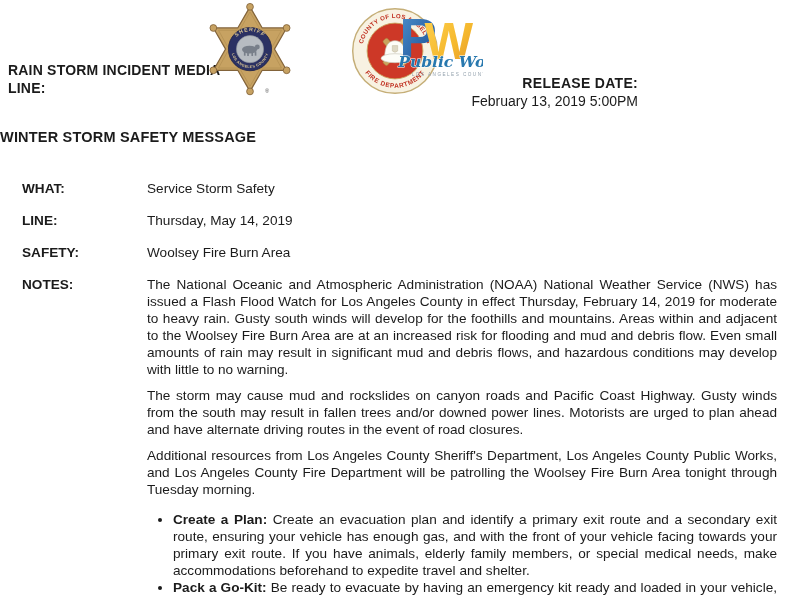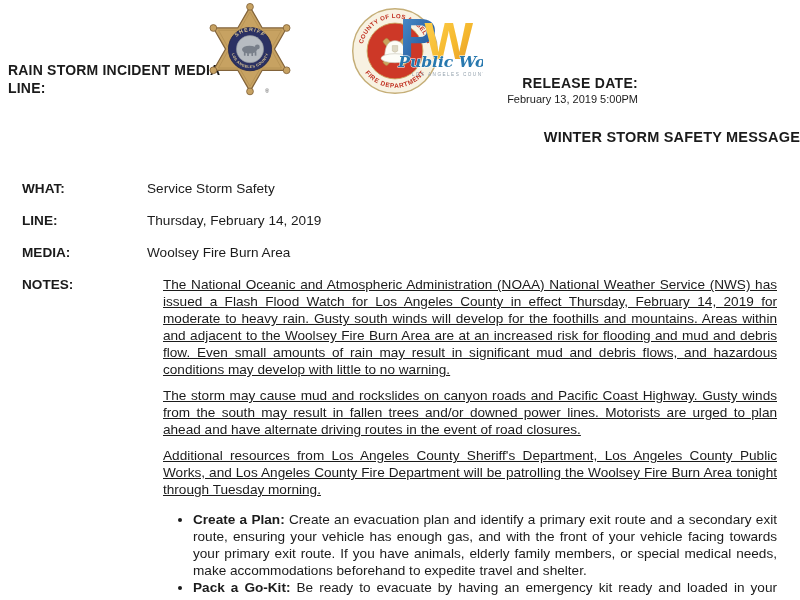--- a/index.html
+++ b/index.html
@@ -10,36 +10,36 @@
   
   .media-line{
     position:absolute;left:8px;top:62px;width:242px;
     font-size:14px;font-weight:bold;line-height:17.5px;letter-spacing:.2px;
   }
   .badge{position:absolute;left:203px;top:2px;width:94px;height:98px;}
   .seal{position:absolute;left:350px;top:6px;width:90px;height:90px;}
   .pw{position:absolute;left:397px;top:11px;width:86px;height:68px;}
   .release{position:absolute;right:162px;top:59px;text-align:right;margin-top:16px;}
   .release-label{font-size:14px;font-weight:bold;letter-spacing:.3px;}
-  .release-value{font-size:11px;margin-top:2px;}
+  .release-value{font-size:14px;margin-top:2px;}
   
   .title{
-    position:absolute;top:129px;left:0;right:0;text-align:right;
+    position:absolute;top:129px;left:0;right:0;text-align:left;
     font-size:14.5px;font-weight:bold;letter-spacing:.2px;
   }
   
   .content{position:absolute;left:22px;top:180px;right:23px;}
   .row{display:flex;margin-bottom:15px;gap:47px;}
   .lbl{flex:0 0 78px;font-weight:bold;font-size:13.6px;line-height:17px;}
   .val{font-size:13.6px;line-height:17px;}
   .notes-body{flex:1 1 auto;}
-  .notes-body p{margin:0 0 9px 16px;text-align:justify;line-height:17px;font-size:13.6px;text-decoration:underline;}
+  .notes-body p{margin:0 0 9px 0;text-align:justify;line-height:17px;font-size:13.6px;}
   .notes-body p:last-of-type{margin-bottom:0;}
   .notes-body ul{margin:13px 0 0 0;padding-left:26px;}
-  .notes-body li{text-align:justify;line-height:17px;font-size:13.6px;margin-left:20px;}
+  .notes-body li{text-align:justify;line-height:17px;font-size:13.6px;}
   .notes-body li b{font-weight:bold;}
   
   .badge-top{font-family:"Liberation Sans",sans-serif;font-size:5.5px;font-weight:bold;fill:#dcc793;letter-spacing:1.2px;}
   .badge-bottom{font-family:"Liberation Sans",sans-serif;font-size:3.9px;font-weight:bold;fill:#dcc793;letter-spacing:.4px;}
   .reg{font-family:"Liberation Sans",sans-serif;font-size:6px;fill:#555;}
   .seal-arc{font-family:"Liberation Sans",sans-serif;font-size:6.8px;font-weight:bold;fill:#c03021;letter-spacing:.4px;}
   .seal-arc-bottom{font-family:"Liberation Sans",sans-serif;font-size:7.2px;font-weight:bold;fill:#c03021;letter-spacing:.6px;}
   .pw-p{font-family:"Liberation Sans",sans-serif;font-size:58px;font-weight:bold;fill:url(#pwBlue);}
   .pw-w{font-family:"Liberation Sans",sans-serif;font-size:54px;font-weight:bold;fill:url(#pwYellow);}
   .pw-script{font-family:"DejaVu Serif",serif;font-style:italic;font-weight:bold;font-size:16px;fill:#2878ae;paint-order:stroke;stroke:#ffffff;stroke-width:.9px;}
@@ -129,25 +129,25 @@
 
   <div class="content">
 
     <div class="row">
       <div class="lbl">WHAT:</div>
       <div class="val">Service Storm Safety</div>
     </div>
 
     <div class="row">
       <div class="lbl">LINE:</div>
-      <div class="val">Thursday, February 14, 2019</div>
+      <div class="val">Thursday, May 14, 2019</div>
     </div>
 
     <div class="row">
-      <div class="lbl">MEDIA:</div>
+      <div class="lbl">SAFETY:</div>
       <div class="val">Woolsey Fire Burn Area</div>
     </div>
 
     <div class="row">
       <div class="lbl">NOTES:</div>
       <div class="notes-body">
         <p>The National Oceanic and Atmospheric Administration (NOAA) National Weather Service (NWS) has issued a Flash Flood Watch for Los Angeles County in effect Thursday, February 14, 2019 for moderate to heavy rain. Gusty south winds will develop for the foothills and mountains.  Areas within and adjacent to the Woolsey Fire Burn Area are at an increased risk for flooding and mud and debris flow. Even small amounts of rain may result in significant mud and debris flows, and hazardous conditions may develop with little to no warning.</p>
         <p>The storm may cause mud and rockslides on canyon roads and Pacific Coast Highway. Gusty winds from the south may result in fallen trees and/or downed power lines.  Motorists are urged to plan ahead and have alternate driving routes in the event of road closures.</p>
         <p>Additional resources from Los Angeles County Sheriff's Department, Los Angeles County Public Works, and Los Angeles County Fire Department will be patrolling the Woolsey Fire Burn Area tonight through Tuesday morning.</p>
         <ul>

